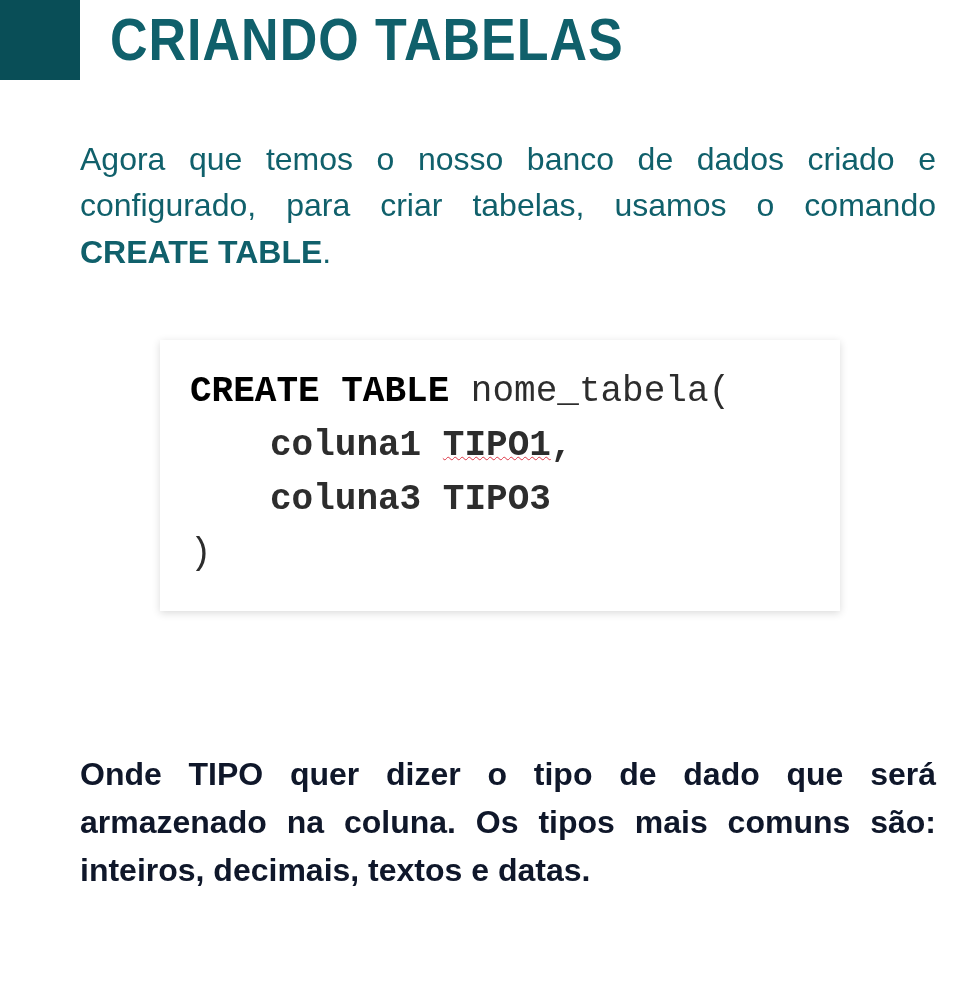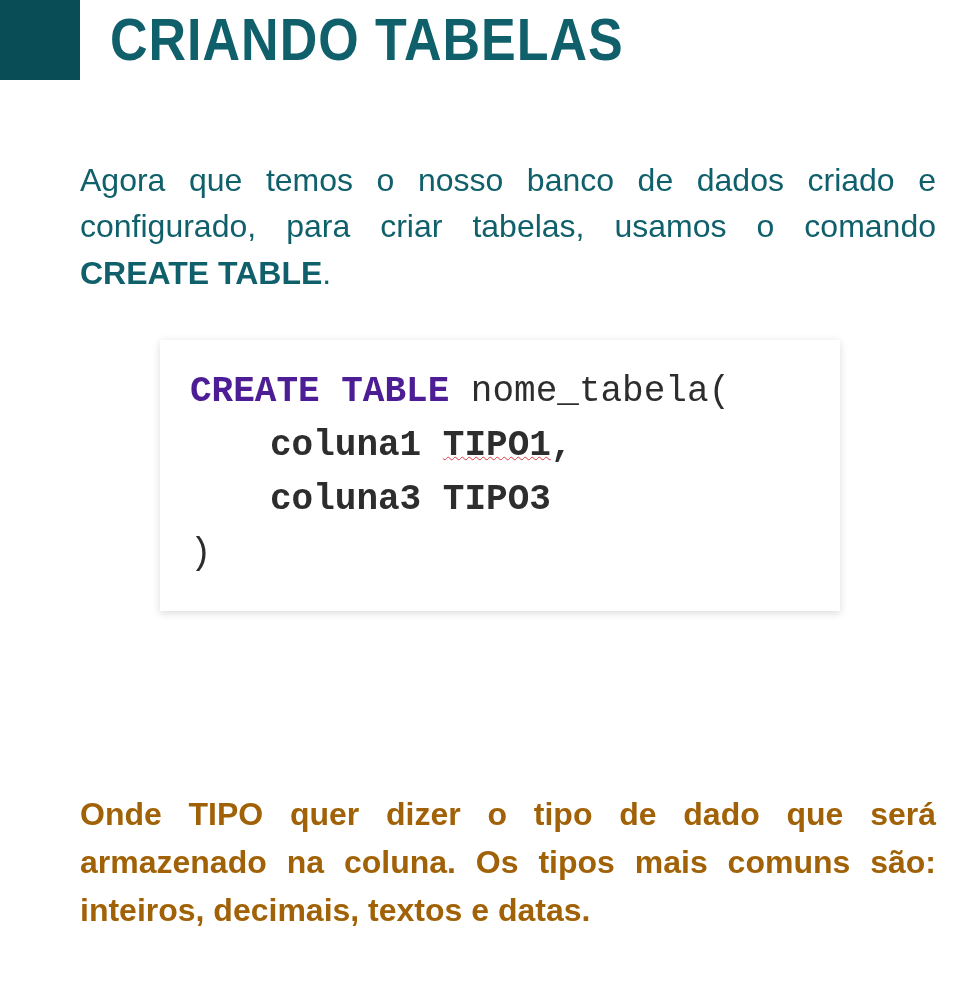--- a/index.html
+++ b/index.html
@@ -29,21 +29,21 @@
       font-size: 52px;
       font-weight: 900;
       color: #10606b;
       letter-spacing: 1px;
       font-family: 'Arial Black', Arial, sans-serif;
       transform: scaleY(1.15);
       transform-origin: top left;
     }
     .intro-text {
       position: absolute;
-      top: 157px;
+      top: 136px;
       left: 80px;
       right: 30px;
       font-size: 32px;
       line-height: 1.45;
       color: #10606b;
       text-align: justify;
       font-family: Arial, sans-serif;
     }
     .intro-text .bold {
       font-weight: 900;
@@ -55,39 +55,39 @@
       width: 680px;
       background: #ffffff;
       padding: 25px 30px 30px 30px;
       box-shadow: 0 2px 8px rgba(0,0,0,0.15);
       font-family: 'Consolas', 'Courier New', monospace;
       font-size: 36px;
       line-height: 1.5;
       color: #2d2d2d;
     }
     .code-box .keyword {
-      color: #4c1d95;
+      color: #000000;
       font-weight: bold;
     }
     .code-box .typo {
       text-decoration: underline wavy #dc3545;
       text-decoration-thickness: 1px;
     }
     .code-line-indent {
       padding-left: 80px;
       font-weight: bold;
     }
     .footer-text {
       position: absolute;
-      top: 790px;
+      top: 750px;
       left: 80px;
       right: 30px;
       font-size: 32px;
       line-height: 1.5;
-      color: #a16207;
+      color: #0f172a;
       text-align: justify;
       font-weight: 900;
       font-family: Arial, sans-serif;
     }
   </style>
 </head>
 <body>
 
 <div class="header-block"></div>
 

